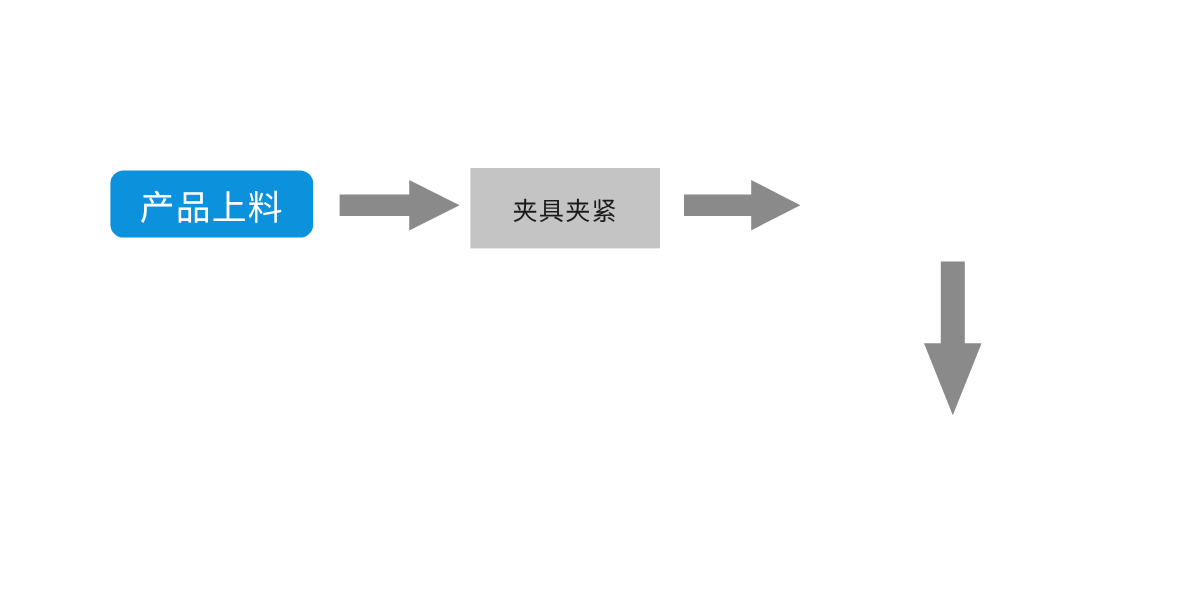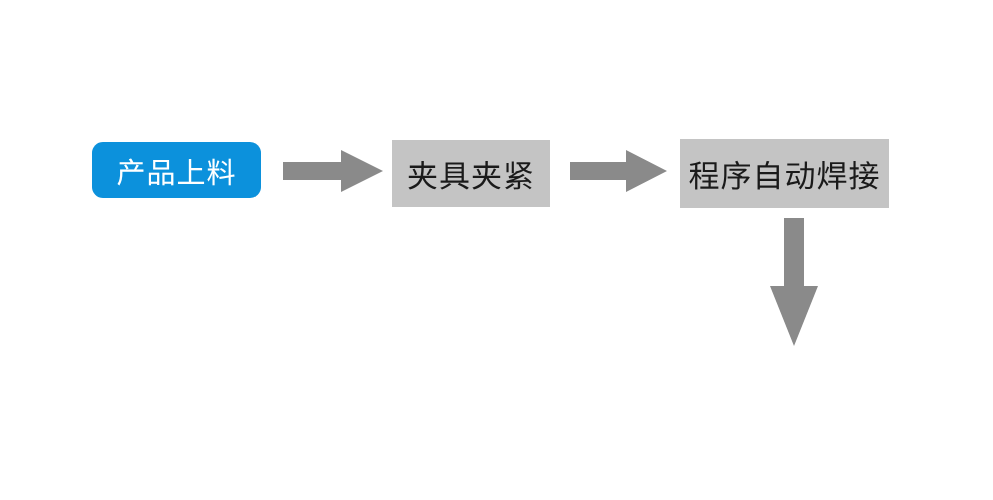--- a/index.html
+++ b/index.html
@@ -35,21 +35,21 @@
     background: #0c91dc;
     color: #ffffff;
     border-radius: 11px;
     font-size: 29px;
     font-weight: 400;
   }
   .node-process {
     background: #c4c4c4;
     color: #1a1a1a;
     border-radius: 0;
-    font-size: 31px;
+    font-size: 21px;
     font-weight: 400;
   }
 
   
   #node-product-loading {
     left: 92px;  top: 104px;  width: 169px; height: 56px;
   }
   #node-fixture-clamping {
     left: 392px; top: 102px;  width: 158px; height: 67px;
   }
@@ -96,23 +96,20 @@
   <div class="node node-process" id="node-fixture-clamping" style="background: rgb(196, 196, 196); color: rgb(26, 26, 26);">
     <span>夹具夹紧</span>
   </div>
 
   <div class="arrow" id="arrow-clamping-to-welding">
     <svg viewBox="0 0 97 46" width="97" height="46" aria-hidden="true">
       <polygon points="0,14 56,14 56,2 97,23 56,44 56,32 0,32" fill="#8a8a8a"></polygon>
     </svg>
   </div>
 
-  <div class="node node-process" id="node-auto-welding" style="background: rgb(196, 196, 196); color: rgb(26, 26, 26);">
-    <span>程序自动焊接</span>
-  </div>
 
   <div class="arrow" id="arrow-welding-to-unloading">
     <svg viewBox="0 0 52 128" width="52" height="128" aria-hidden="true">
       <polygon points="16,0 36,0 36,68 50,68 26,128 2,68 16,68" fill="#8a8a8a"></polygon>
     </svg>
   </div>
 
 
 </div>
 

